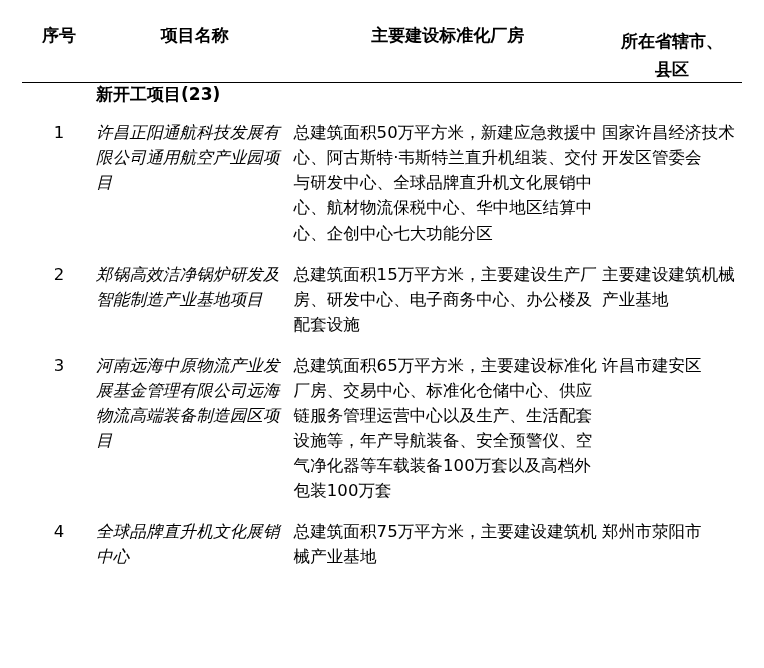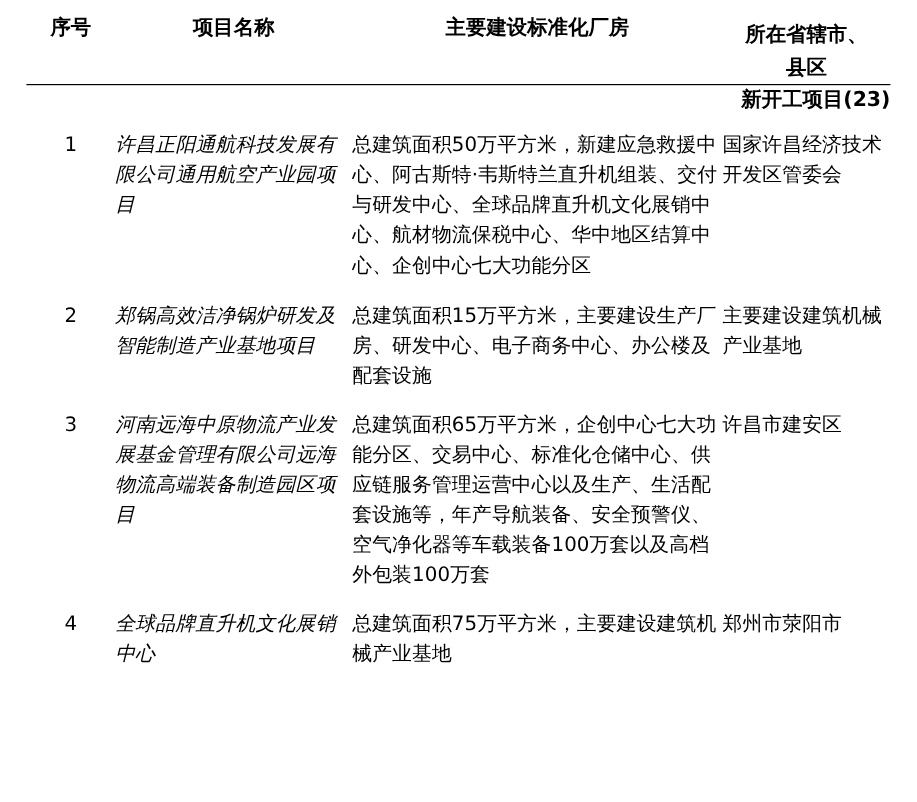--- a/index.html
+++ b/index.html
@@ -12,21 +12,21 @@
     height: 668px;
     font-family: "DejaVu Sans", "Liberation Sans", sans-serif;
     color: #000000;
     overflow: hidden;
   }
   .page {
     position: relative;
     width: 764px;
     height: 668px;
     box-sizing: border-box;
-    padding: 12px 22px 0 22px;
+    padding: 24px 22px 0 22px;
   }
   table.doc-table {
     width: 100%;
     border-collapse: collapse;
     table-layout: fixed;
   }
   table.doc-table th,
   table.doc-table td {
     border: none;
     vertical-align: top;
@@ -55,21 +55,20 @@
     padding: 0;
   }
   .section-row td {
     font-size: 17px;
     font-weight: bold;
     padding-top: 14px;
     padding-bottom: 10px;
   }
   .section-label {
     padding-left: 2px;
-    text-align: right;
   }
   tbody tr.data-row td {
     font-size: 16.5px;
     line-height: 1.52;
     padding-top: 14px;
     padding-bottom: 2px;
   }
   td.seq {
     text-align: center;
     font-size: 16.5px;
@@ -134,21 +133,21 @@
       <tr class="data-row">
         <td class="seq">2</td>
         <td class="name">郑锅高效洁净锅炉研发及智能制造产业基地项目</td>
         <td class="content">总建筑面积15万平方米，主要建设生产厂房、研发中心、电子商务中心、办公楼及配套设施</td>
         <td class="region">主要建设建筑机械产业基地</td>
       </tr>
 
       <tr class="data-row">
         <td class="seq">3</td>
         <td class="name">河南远海中原物流产业发展基金管理有限公司远海物流高端装备制造园区项目</td>
-        <td class="content">总建筑面积65万平方米，企创中心七大功能分区、交易中心、标准化仓储中心、供应链服务管理运营中心以及生产、生活配套设施等，年产导航装备、安全预警仪、空气净化器等车载装备100万套以及高档外包装100万套</td>
+        <td class="content">总建筑面积65万平方米，主要建设标准化厂房、交易中心、标准化仓储中心、供应链服务管理运营中心以及生产、生活配套设施等，年产导航装备、安全预警仪、空气净化器等车载装备100万套以及高档外包装100万套</td>
         <td class="region">许昌市建安区</td>
       </tr>
 
       <tr class="data-row">
         <td class="seq">4</td>
         <td class="name">全球品牌直升机文化展销中心</td>
         <td class="content">总建筑面积75万平方米，主要建设建筑机械产业基地</td>
         <td class="region">郑州市荥阳市</td>
       </tr>
     </tbody>

